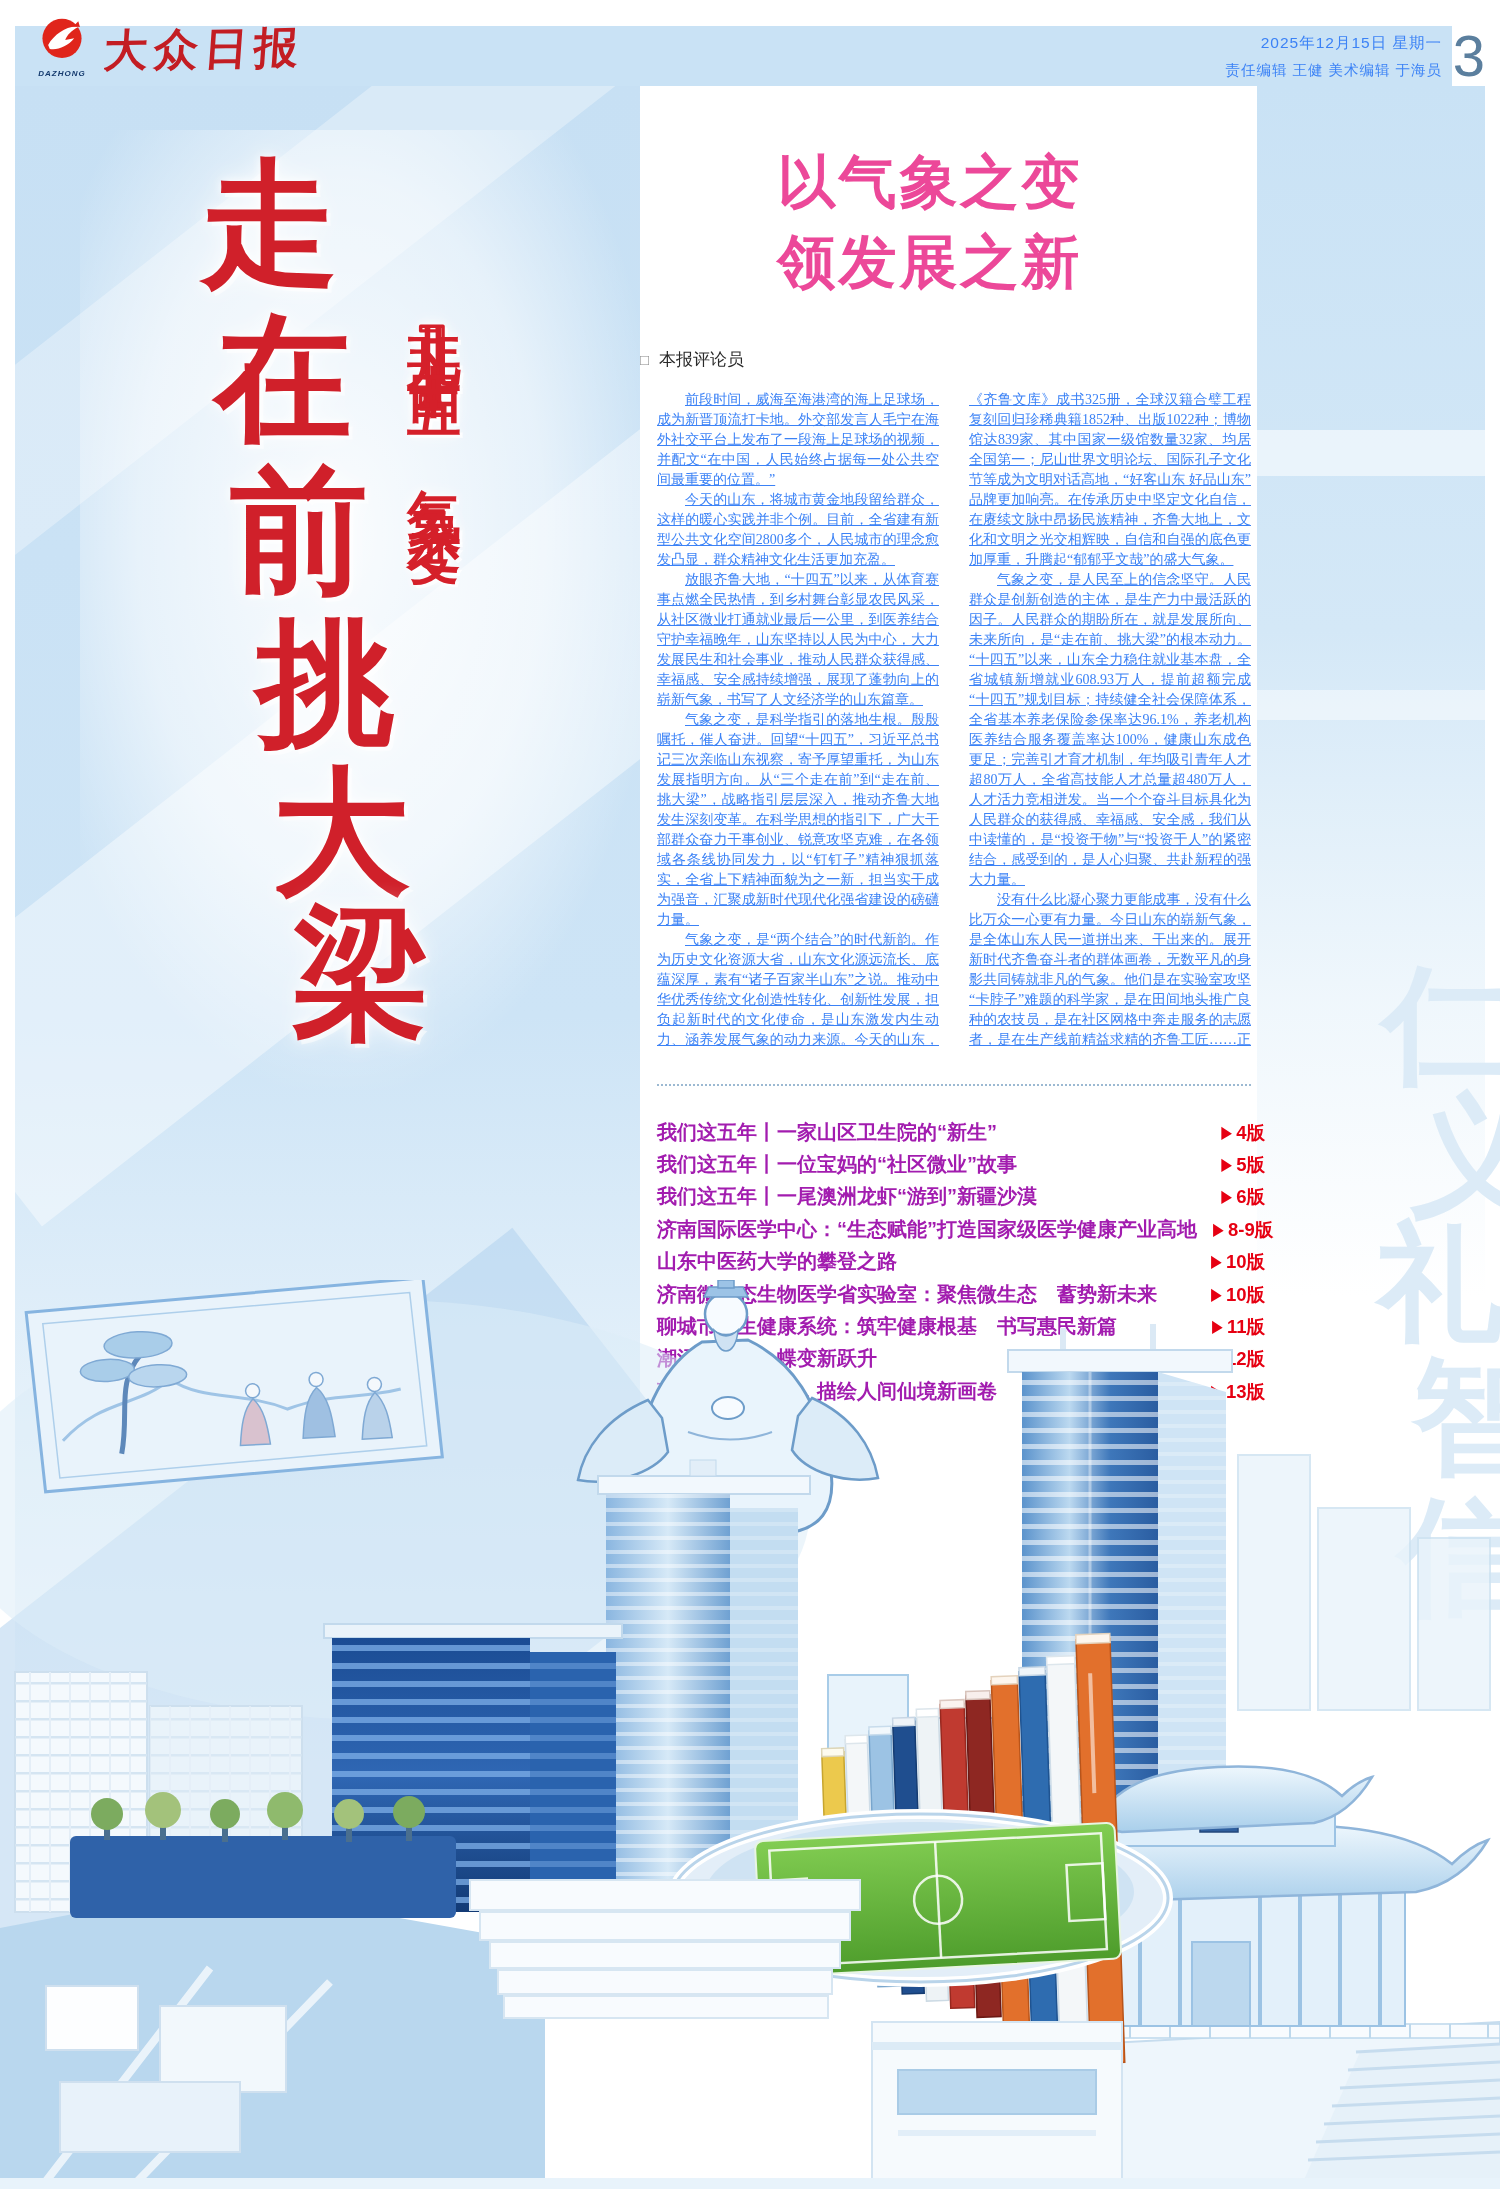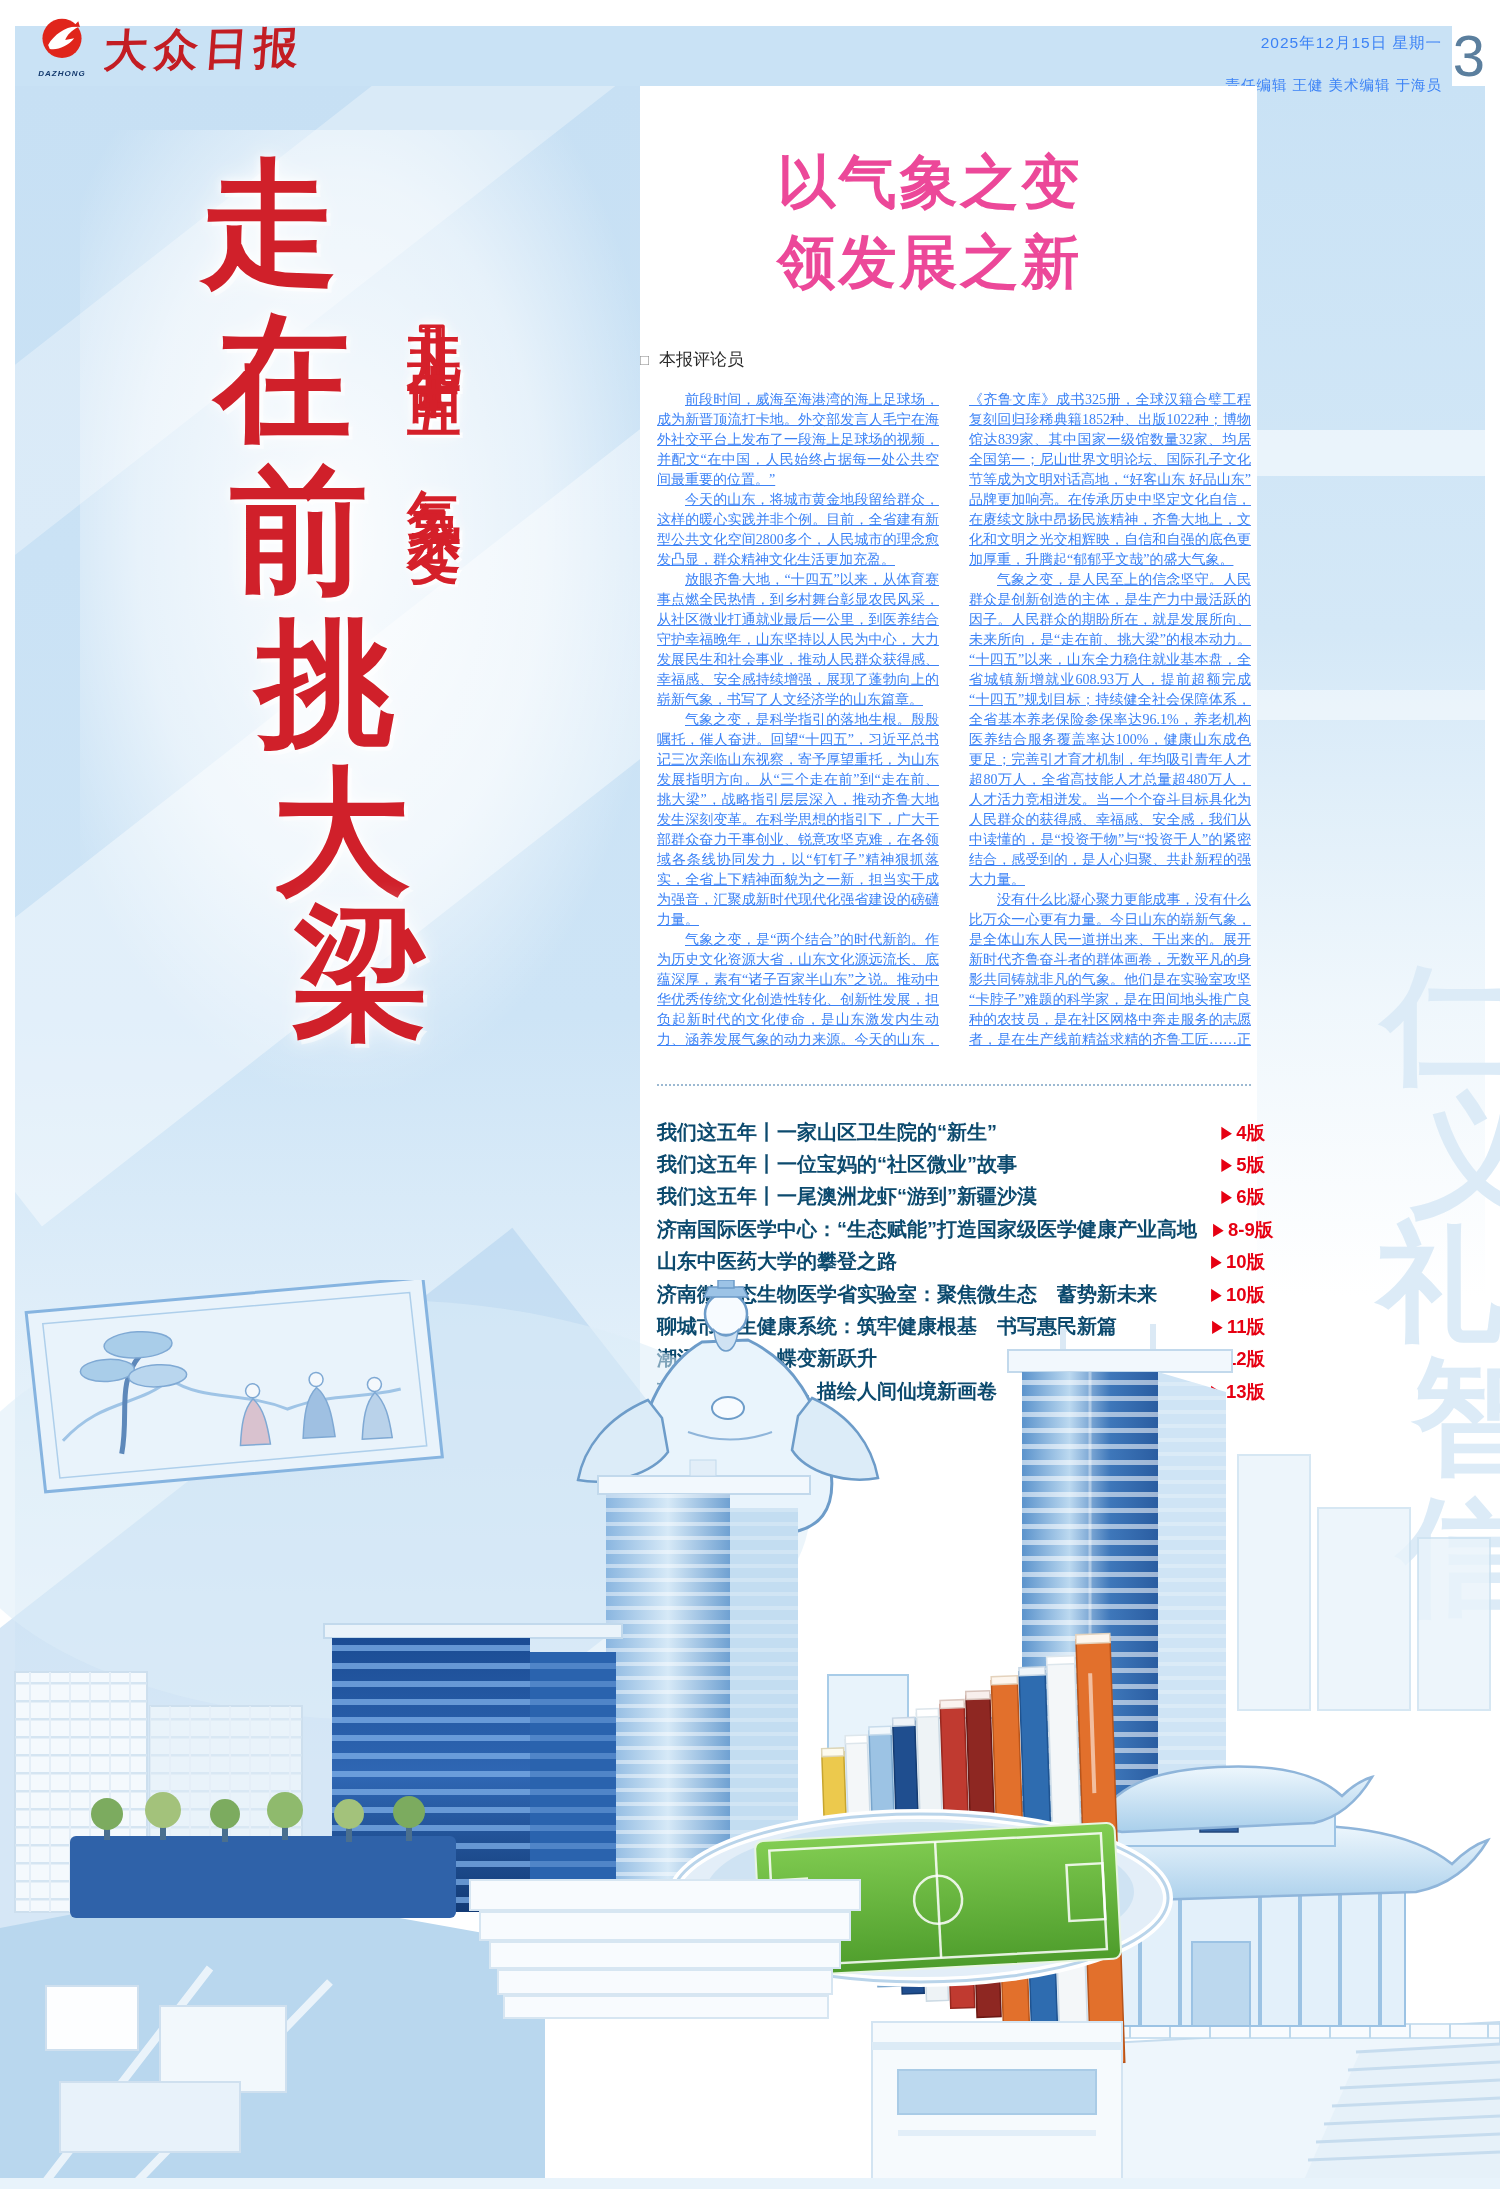--- a/index.html
+++ b/index.html
@@ -10,21 +10,21 @@
   .page-num{position:absolute;right:8px;top:22px;width:46px;text-align:center;
             font-size:58px;color:#5b7f9e;font-family:"Liberation Sans",sans-serif;}
   .logo{position:absolute;left:34px;top:18px;display:flex;align-items:flex-start;}
   .emblem{width:56px;text-align:center;}
   .emblem svg{width:50px;height:44px;display:block;margin:0 auto;}
   .emblem-text{font-size:8px;font-weight:bold;font-style:italic;color:#143a6e;letter-spacing:1px;}
   .brand-cn{font-size:44px;font-weight:900;color:#c31d23;letter-spacing:6px;margin-left:14px;margin-top:2px;
             font-family:"DejaVu Serif",serif;transform:skewX(-5deg) rotate(-1deg);}
   .dateblock{position:absolute;top:33px;right:58px;text-align:right;color:#3b82f6;}
   .dateblock .d1{font-size:15.5px;letter-spacing:1px;}
-  .dateblock .d2{font-size:14.5px;margin-top:22px;letter-spacing:1px;}
+  .dateblock .d2{font-size:14.5px;margin-top:7px;letter-spacing:1px;}
   
   .bg-left{position:absolute;left:15px;top:86px;width:625px;height:1690px;
            background:linear-gradient(180deg,#c7e0f4 0%,#cde4f6 55%,rgba(207,229,246,.55) 78%,rgba(207,229,246,0) 100%);}
   .bg-right{position:absolute;left:1257px;top:86px;width:228px;height:1210px;
            background:linear-gradient(180deg,#c9e2f5 0%,#d4e8f7 45%,rgba(228,241,250,.6) 75%,rgba(240,248,253,0) 100%);}
   .band{position:absolute;background:rgba(255,255,255,.42);}
   .band-a{left:-160px;top:640px;width:1150px;height:260px;transform:rotate(-38deg);}
   .band-b{left:-120px;top:170px;width:820px;height:150px;transform:rotate(-38deg);background:rgba(255,255,255,.32);}
   .band-c{left:-220px;top:1480px;width:950px;height:380px;transform:rotate(-38deg);background:rgba(173,208,238,.5);}
   .band-r1{left:1257px;top:430px;width:228px;height:46px;background:rgba(255,255,255,.55);}
@@ -51,21 +51,21 @@
   .byline .sq{color:#8a8a8a;margin-right:10px;font-size:15px;}
   .article-text{position:absolute;left:657px;top:390px;width:594px;height:676px;overflow:hidden;
                 column-count:2;column-gap:30px;
                 font-family:"Liberation Serif",serif;font-size:14px;line-height:20px;
                 text-align:justify;color:#3b82f6;text-decoration:underline;}
   .article-text p{margin:0;text-indent:2em;}
   .dotline{position:absolute;left:657px;top:1084px;width:594px;border-top:2px dotted #9cb9d2;}
   
   .index-list{position:absolute;left:657px;top:1116px;width:608px;}
   .idx-row{display:flex;justify-content:space-between;align-items:center;height:32.4px;white-space:nowrap;}
-  .idx-title{font-size:20px;font-weight:bold;color:#0c4a6e;letter-spacing:0px;}
+  .idx-title{font-size:20px;font-weight:bold;color:#a21caf;letter-spacing:0px;}
   .idx-ref{color:#e60012;font-size:18.5px;font-weight:bold;margin-left:14px;}
   .idx-ref .arr{font-size:15px;margin-right:2px;}
   
   .wm-char{position:absolute;font-size:128px;line-height:1;color:#dcebf7;
            font-family:"DejaVu Serif",serif;font-weight:700;}
   .wm0{left:1382px;top:960px;} .wm1{left:1410px;top:1090px;} .wm2{left:1376px;top:1218px;}
   .wm3{left:1412px;top:1352px;} .wm4{left:1398px;top:1492px;}
   
   .illus{position:absolute;left:0;top:1280px;width:1500px;height:909px;}
 </style>

